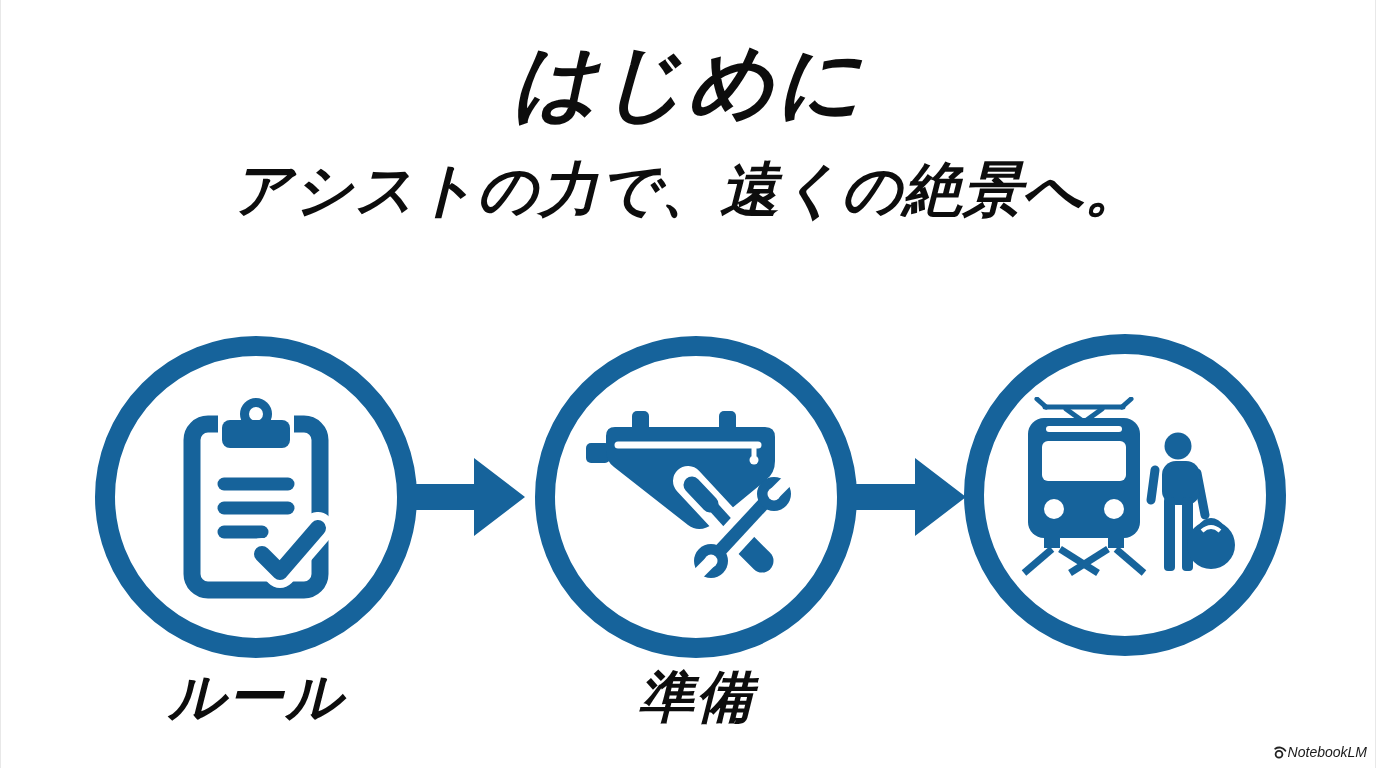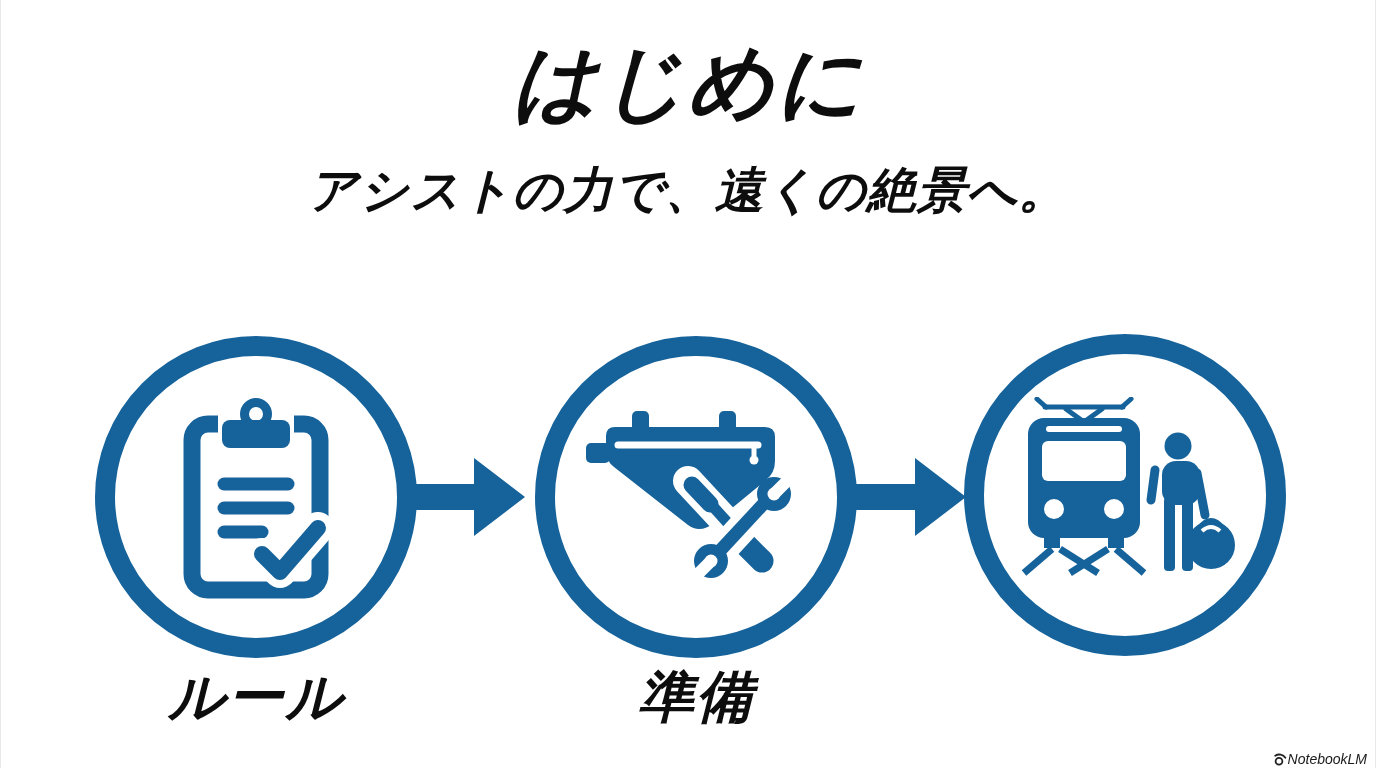--- a/index.html
+++ b/index.html
@@ -20,21 +20,21 @@
   }
   .title{
     position:absolute;top:26px;left:0;right:0;
     text-align:center;
     font-size:84px;font-weight:900;color:var(--ink);
     letter-spacing:2px;
   }
   .subtitle{
     position:absolute;top:158px;left:0;right:0;
     text-align:center;
-    font-size:49px;font-weight:900;color:var(--ink);
+    font-size:59px;font-weight:900;color:var(--ink);
     line-height:65px;letter-spacing:1px;
   }
   .circle{
     position:absolute;
     width:322px;height:322px;
     border:20px solid var(--blue);
     border-radius:50%;
     background:var(--bg);
     display:flex;align-items:center;justify-content:center;
   }
@@ -48,21 +48,21 @@
   .step-label{
     position:absolute;top:660px;width:322px;
     text-align:center;
     font-size:56px;font-weight:900;color:var(--ink);
     letter-spacing:2px;
   }
   .l1{left:94px;}
   .l2{left:534px;}
   .l3{left:963px;}
   .footer{
-    position:absolute;right:8px;bottom:1px;
+    position:absolute;right:8px;bottom:8px;
     display:flex;align-items:center;
     font-size:14px;color:#1a1a1a;font-weight:500;text-align:right;
   }
   .bl{fill:var(--blue);}
   .wh{fill:#ffffff;}
   .sb{stroke:var(--blue);}
   .sw{stroke:#ffffff;}
 </style>
 </head>
 <body>

